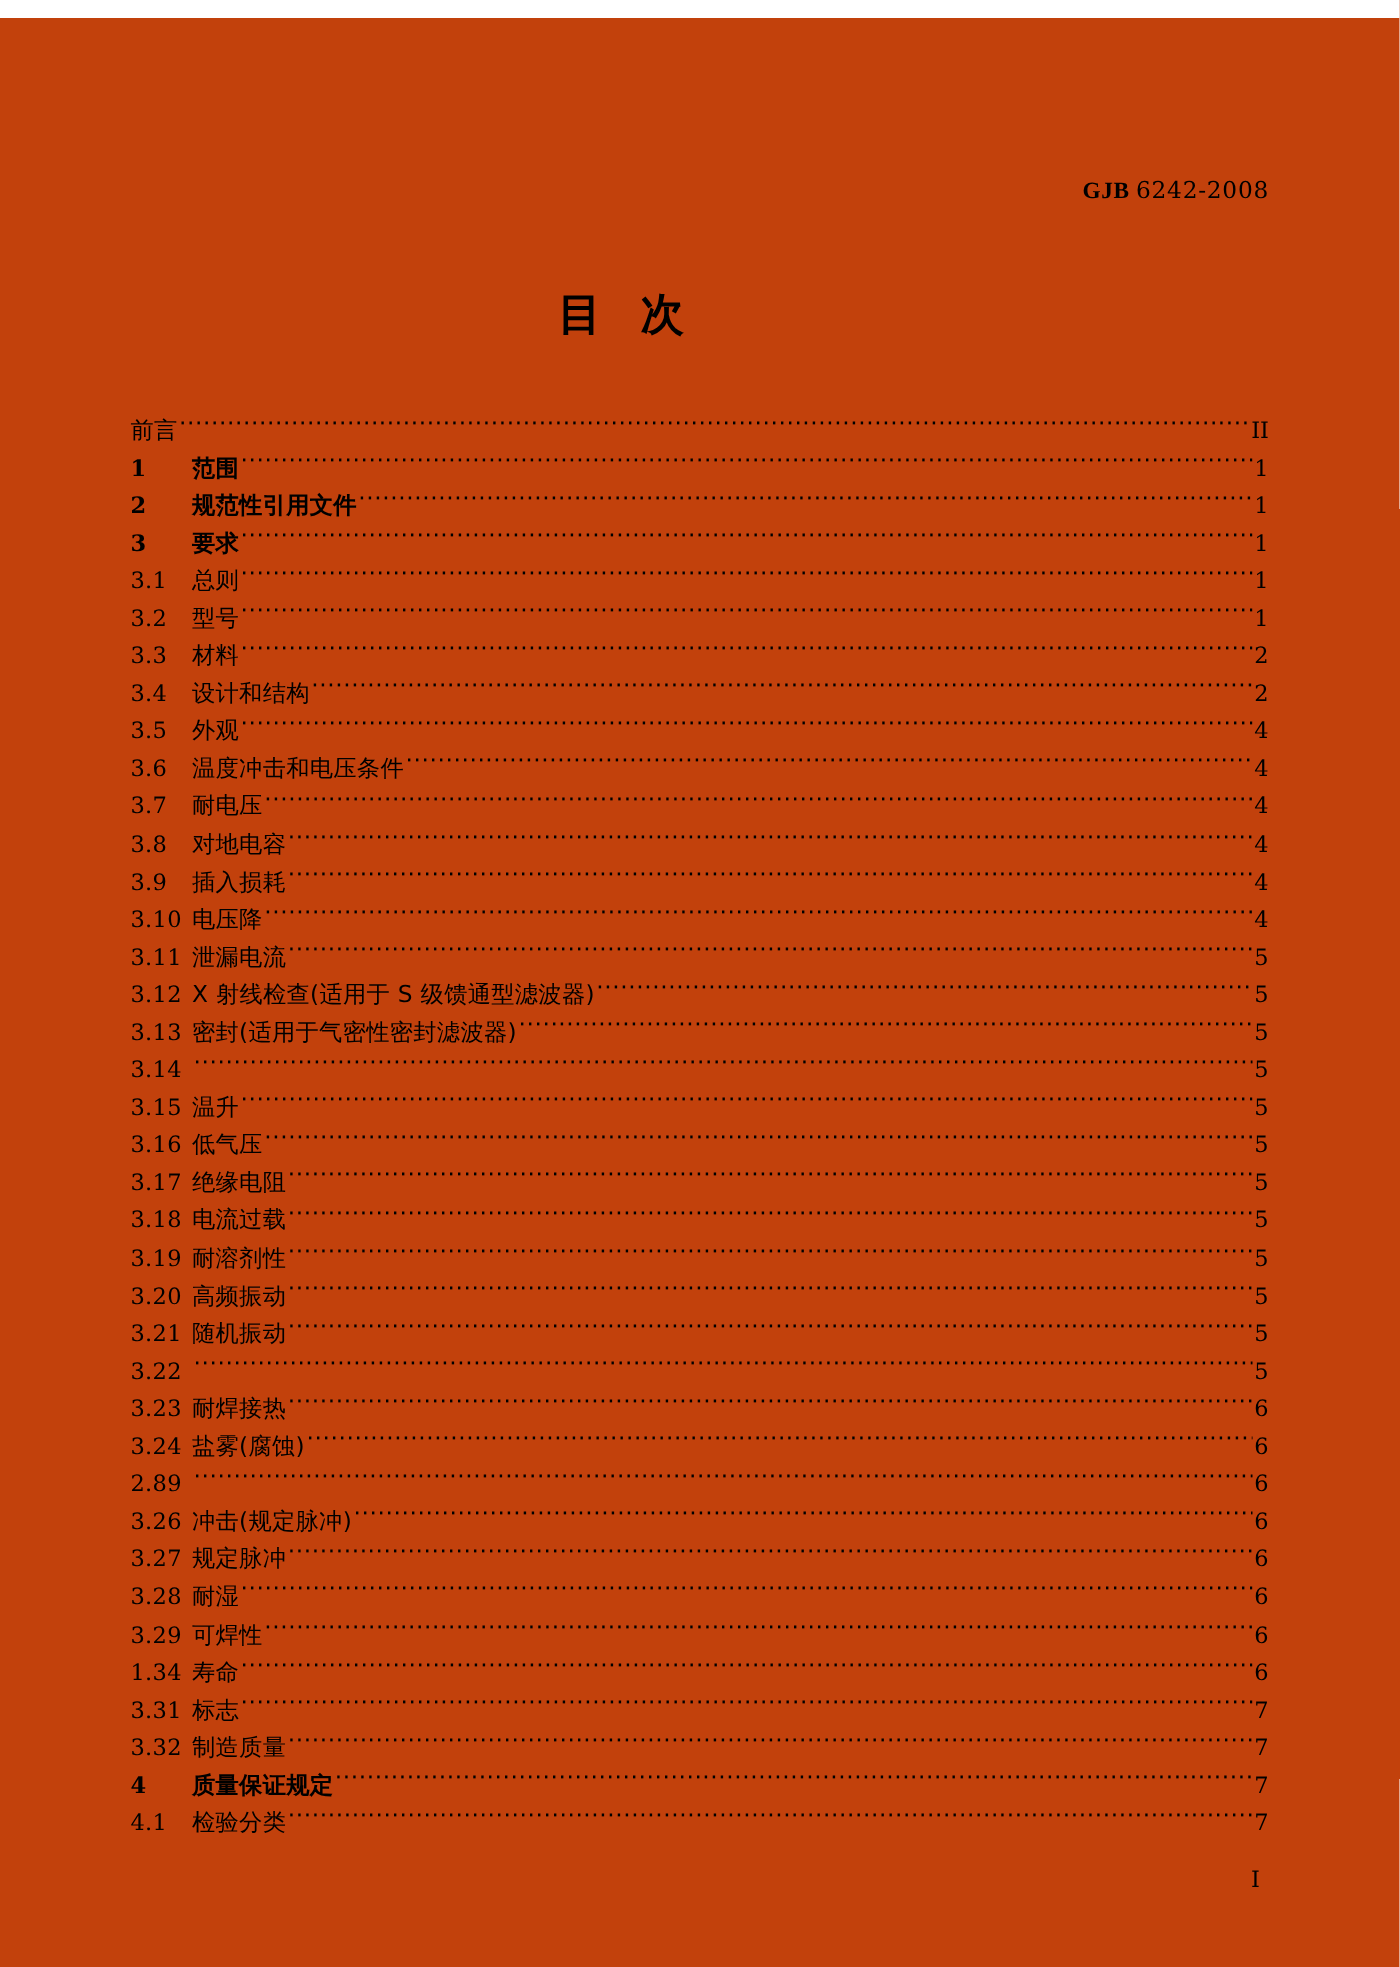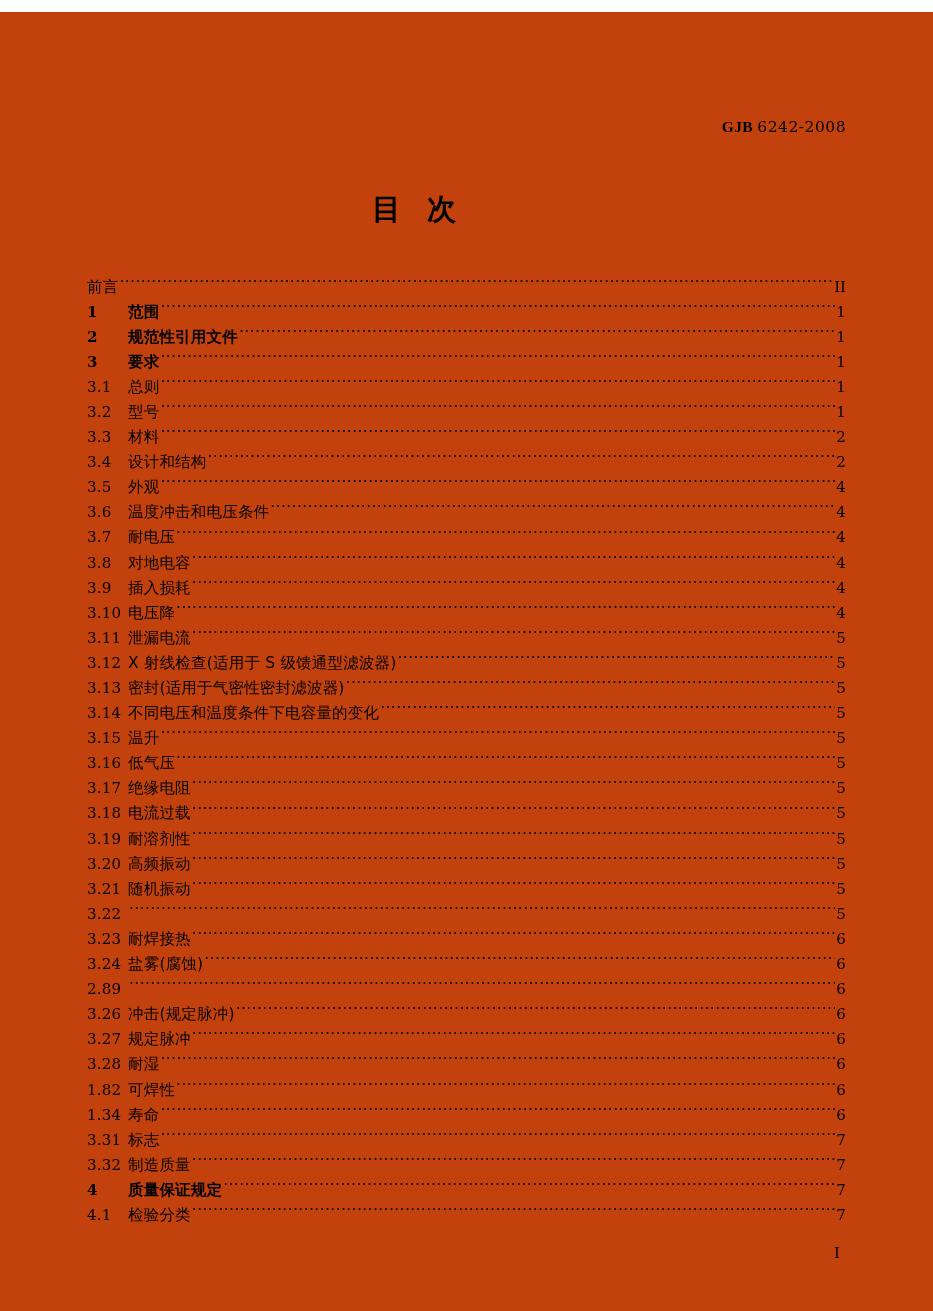--- a/index.html
+++ b/index.html
@@ -231,21 +231,20 @@
         <span class="toc-page">5</span>
       </div>
       <div class="toc-row">
         <span class="toc-num">3.13</span>
         <span class="toc-label">密封(适用于气密性密封滤波器)</span>
         <span class="toc-leader"></span>
         <span class="toc-page">5</span>
       </div>
       <div class="toc-row">
         <span class="toc-num">3.14</span>
-        <span class="toc-label">不同电压和温度条件下电容量的变化</span>
         <span class="toc-leader"></span>
         <span class="toc-page">5</span>
       </div>
       <div class="toc-row">
         <span class="toc-num">3.15</span>
         <span class="toc-label">温升</span>
         <span class="toc-leader"></span>
         <span class="toc-page">5</span>
       </div>
       <div class="toc-row">
@@ -318,21 +317,21 @@
         <span class="toc-leader"></span>
         <span class="toc-page">6</span>
       </div>
       <div class="toc-row">
         <span class="toc-num">3.28</span>
         <span class="toc-label">耐湿</span>
         <span class="toc-leader"></span>
         <span class="toc-page">6</span>
       </div>
       <div class="toc-row">
-        <span class="toc-num">1.82</span>
+        <span class="toc-num">3.29</span>
         <span class="toc-label">可焊性</span>
         <span class="toc-leader"></span>
         <span class="toc-page">6</span>
       </div>
       <div class="toc-row">
         <span class="toc-num">1.34</span>
         <span class="toc-label">寿命</span>
         <span class="toc-leader"></span>
         <span class="toc-page">6</span>
       </div>

